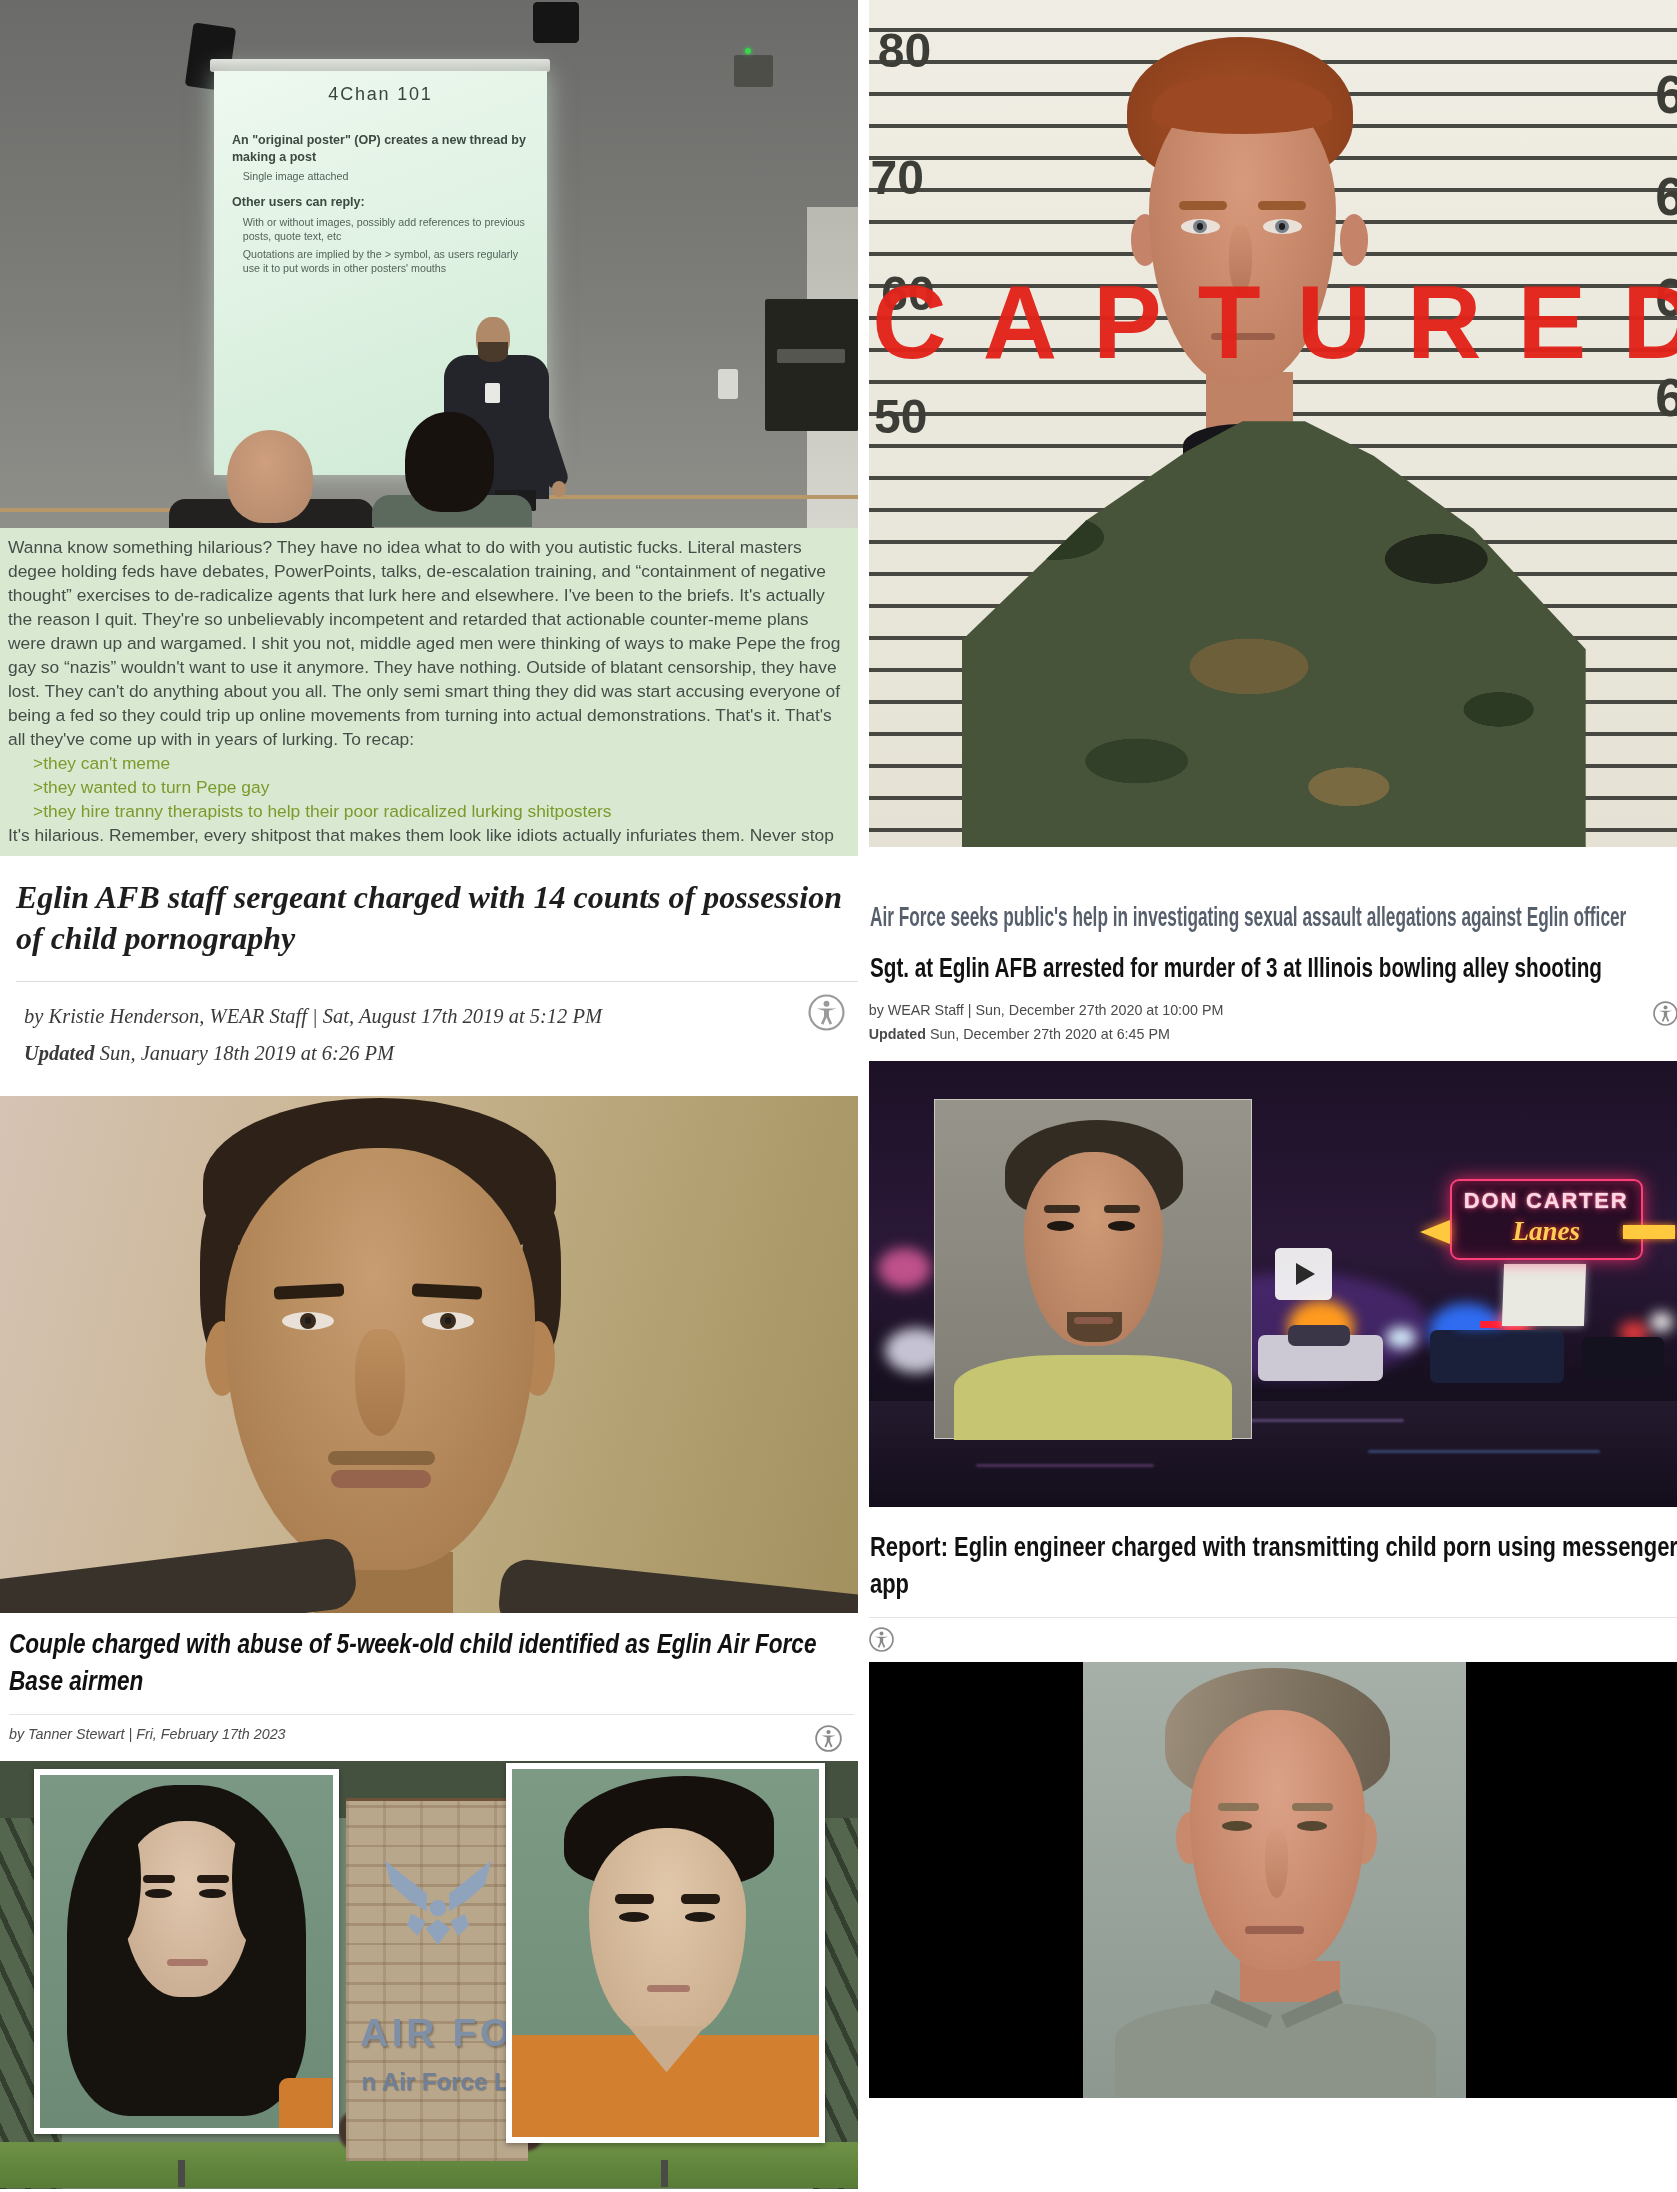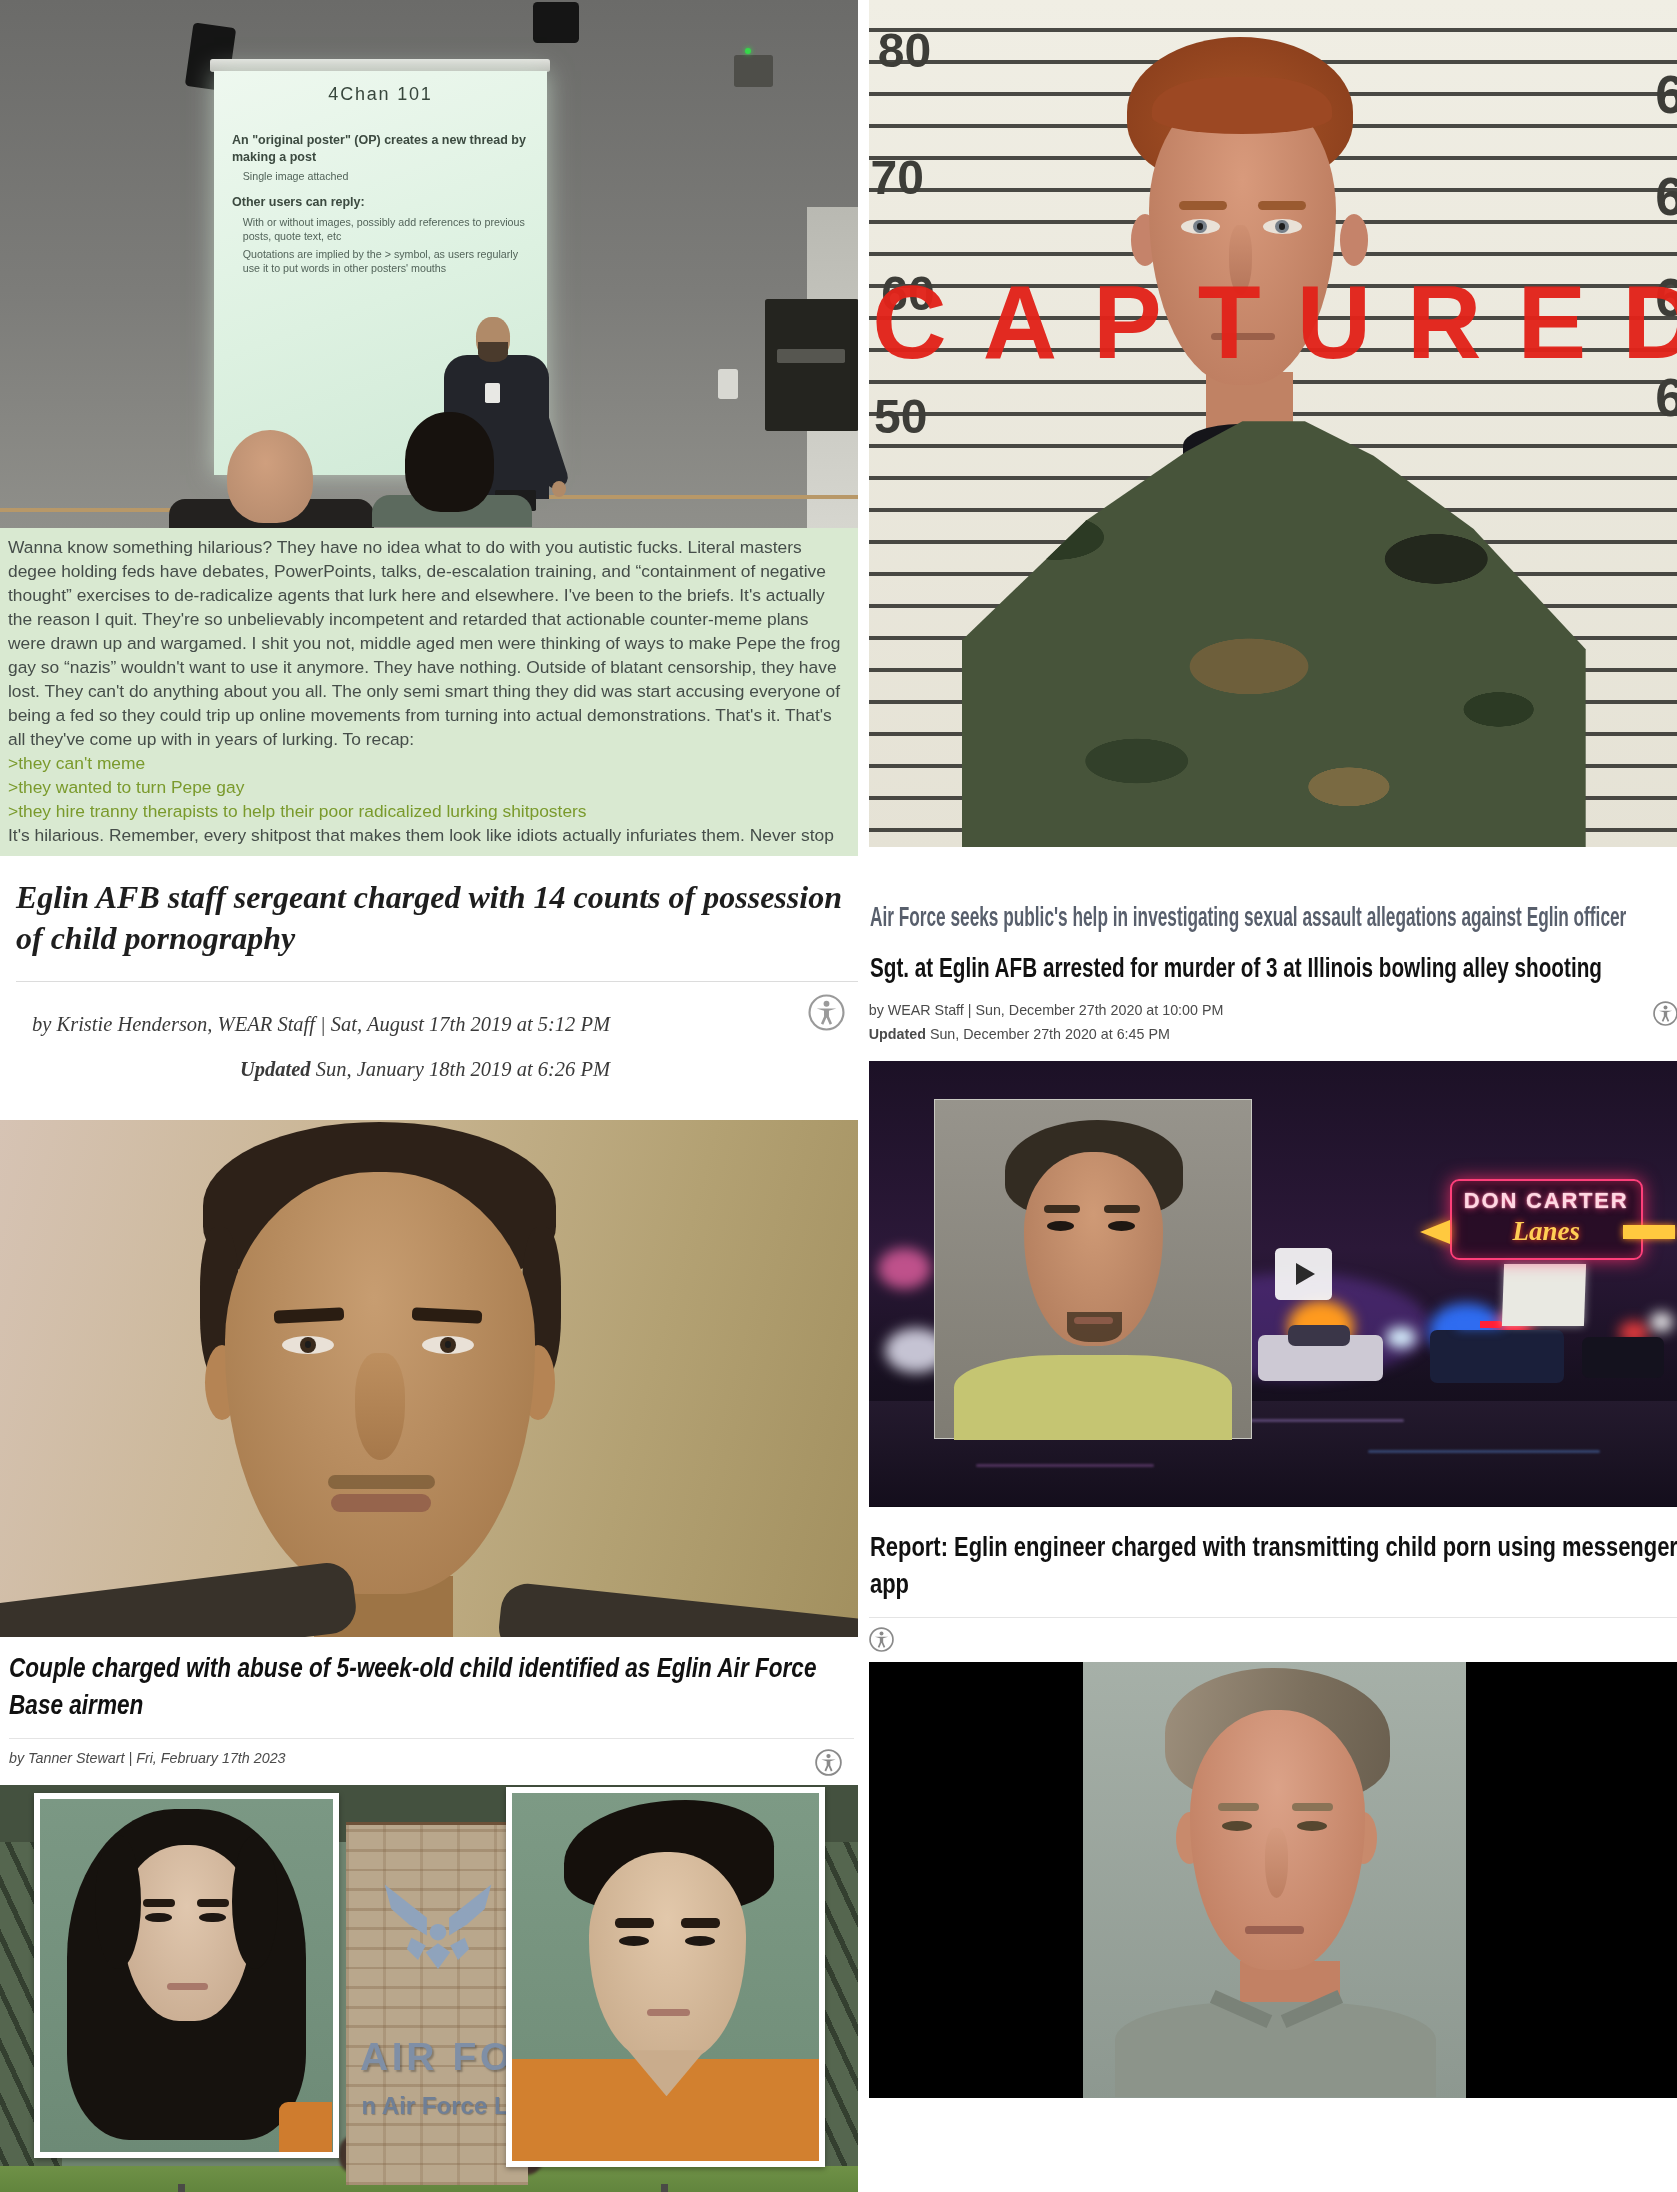--- a/index.html
+++ b/index.html
@@ -32,29 +32,29 @@
   .door-band{left:807px;top:207px;width:51px;height:321px;background:linear-gradient(#b9b9b2,#d6d6cf);}
   .table-edge{background:#b89868;height:3.6px;}
   .laptop{left:495px;top:490px;width:41px;height:21.4px;background:#1c1c1c;border-radius:1.8px;}
   .lightswitch{left:718px;top:369px;width:19.6px;height:30px;background:#d8d8d2;border-radius:2.7px;}
   .wallbox{left:734px;top:55px;width:39px;height:32px;background:#4e4e49;border-radius:2.7px;}
   .led{left:745px;top:48px;width:6.2px;height:6.2px;background:#35d84a;border-radius:50%;box-shadow:0 0 5.3px #35d84a;}
 
   
   .greentext{width:858px;box-sizing:border-box;background:#d9e9d1;padding:7.1px 8px 9px 8px;font-size:17.4px;line-height:24px;color:#454d49;}
   .greentext p{margin:0;}
-  .gline{color:#7a9a2c;}
+  .gline{color:#7a9a2c;margin-left:25px;}
 
   
   .art{box-sizing:border-box;font-style:italic;}
   .h-serif{font-family:"Liberation Serif",serif;font-weight:bold;font-size:32px;line-height:41px;color:#1e1e1e;margin:0;width:829px;}
   .rule{border-top:0.9px solid #dcdcdc;height:0;}
   .byline-row{display:flex;justify-content:space-between;align-items:flex-start;}
   .byl-serif{font-family:"Liberation Serif",serif;font-size:20.5px;line-height:29px;color:#3a3a3a;}
-  .byl-serif p{margin:16px;text-align:right;}
+  .byl-serif p{margin:8px;}
   .byl-sans{font-size:14.3px;line-height:19.6px;color:#4b4b4b;}
   .byl-sans p{margin:0 0 5.3px 0;}
   .a11y{flex:0 0 auto;}
   .cond{transform-origin:left top;font-weight:bold;margin:0;}
   .gray-head{font-size:28.5px;line-height:38px;color:#585f6c;width:1337px;transform:scaleX(0.605);}
   .bowl-head{font-size:28.5px;line-height:37px;color:#111;width:1114px;transform:scaleX(0.7264);}
   .eng-head{font-size:28.5px;line-height:37px;color:#111;width:1052px;transform:scaleX(0.7695);}
   .couple-head{font-size:28.5px;line-height:37px;color:#111;width:1083px;transform:scaleX(0.7926);}
 
   

